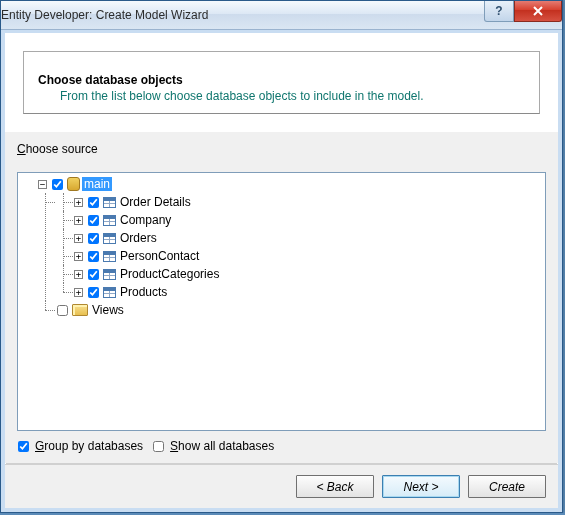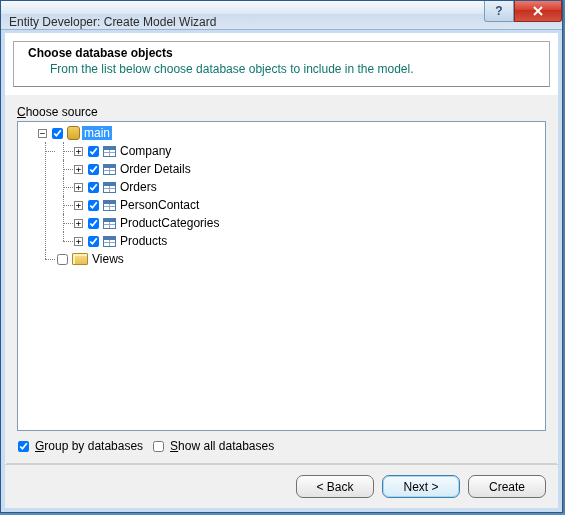--- a/index.html
+++ b/index.html
@@ -18,22 +18,22 @@
     position: relative;
     display: flex;
     flex-direction: column;
     box-shadow: 0 0 4px rgba(0,0,0,0.3);
   }
   .titlebar {
     height: 28px;
     background: linear-gradient(to bottom, #f5f9fd 0%, #dde8f5 45%, #cddbec 46%, #dae6f3 100%);
     border-bottom: 1px solid #9ab3cf;
     display: flex;
-    align-items: flex-end;
-    padding-left: 8px;
+    align-items: center;
+    padding-left: 0;
     position: relative;
   }
   .titlebar-text {
     color: #2c2c2c;
     font-size: 12px;
   }
   .titlebar-buttons {
     position: absolute;
     right: 0; top: 0;
     display: flex;
@@ -71,42 +71,42 @@
     border-top: 3px solid #c9ddf2;
     flex: 1;
     display: flex;
     flex-direction: column;
     background: #fff;
   }
   .header-panel {
     background: #fff;
     border: 1px solid #a9a9a9;
     border-bottom: 1px solid #8a8a8a;
-    padding: 4px 14px 10px 14px;
-    margin: 8px;
+    padding: 21px 14px 10px 14px;
+    margin: 18px;
   }
   .header-title {
     font-weight: bold;
     font-size: 12px;
     color: #000;
     margin-bottom: 2px;
   }
   .header-sub {
     color: #0f766e;
     padding-left: 22px;
   }
   .body-panel {
     flex: 1;
     background: #f0f0f0;
     padding: 10px 12px 10px 12px;
     display: flex;
     flex-direction: column;
   }
   .source-label {
-    margin-bottom: 2px;
+    margin-bottom: 16px;
     color: #000;
   }
   .source-label .u { text-decoration: underline; }
   .tree-box {
     flex: 1;
     background: #fff;
     border: 1px solid #7f9db9;
     padding: 2px 2px;
     overflow: auto;
   }
@@ -227,25 +227,26 @@
     border-top: 1px solid #d0d0d0;
     padding: 10px 12px;
     display: flex;
     justify-content: flex-end;
     gap: 8px;
   }
   .btn {
     min-width: 78px;
     height: 23px;
     border: 1px solid #707070;
-    border-radius: 7px;
+    border-radius: 1px;
     background: linear-gradient(to bottom, #fdfdfd, #e3e3e3);
     font-size: 12px;
     color: #000;
     padding: 0 10px;
+    font-style: italic;
   }
   .btn.default {
     border: 1px solid #3c7fb1;
     box-shadow: 0 0 0 1px #a8d8f0 inset;
     background: linear-gradient(to bottom, #f4fafe, #d6ecf8);
   }
   .footer-sep {
     height: 1px;
     background: #d0d0d0;
     margin: 0 1px;
@@ -287,27 +288,27 @@
               <span class="icon icon-db"></span>
               <span class="label selected">main</span>
             </span>
             <ul>
               <li>
                 <ul>
                   <li><span class="row">
                     <span class="toggle collapsed"></span>
                     <input type="checkbox" class="chk" checked="" style="">
                     <span class="icon icon-table"></span>
+                    <span class="label">Order Details</span>
+                  </span></li>
+                  <li><span class="row">
+                    <span class="toggle collapsed"></span>
+                    <input type="checkbox" class="chk" checked="" style="">
+                    <span class="icon icon-table"></span>
                     <span class="label">Company</span>
-                  </span></li>
-                  <li><span class="row">
-                    <span class="toggle collapsed"></span>
-                    <input type="checkbox" class="chk" checked="" style="">
-                    <span class="icon icon-table"></span>
-                    <span class="label">Order Details</span>
                   </span></li>
                   <li><span class="row">
                     <span class="toggle collapsed"></span>
                     <input type="checkbox" class="chk" checked="" style="">
                     <span class="icon icon-table"></span>
                     <span class="label">Orders</span>
                   </span></li>
                   <li><span class="row">
                     <span class="toggle collapsed"></span>
                     <input type="checkbox" class="chk" checked="" style="">

